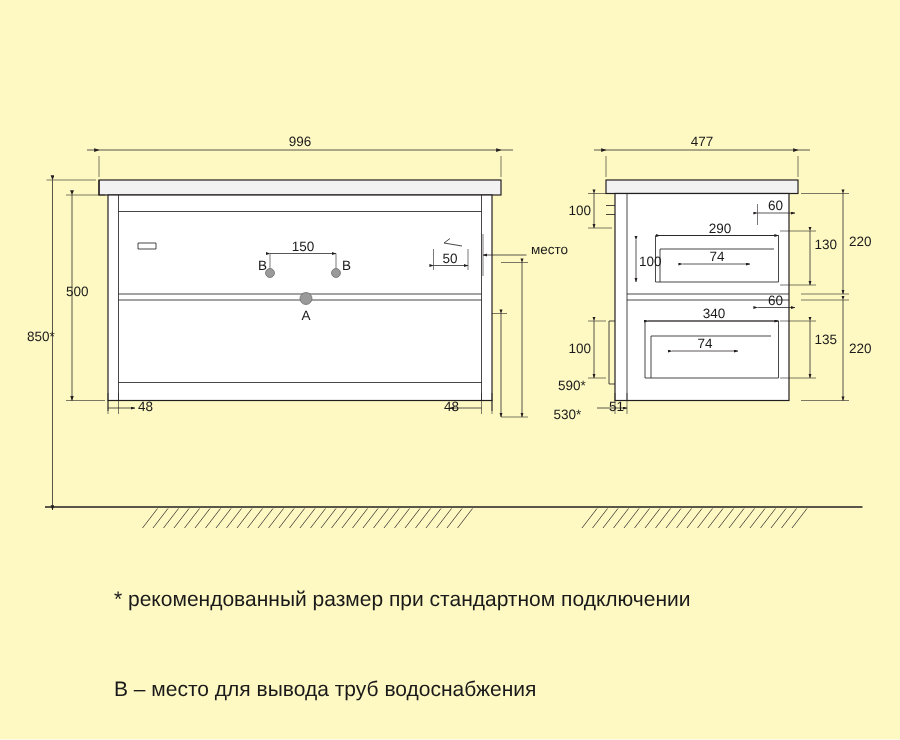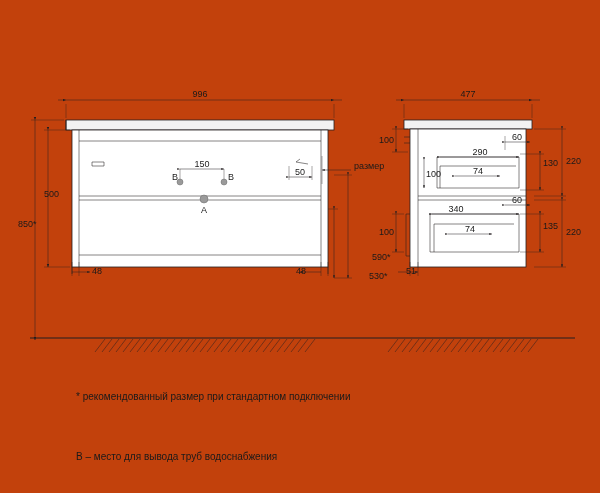--- a/index.html
+++ b/index.html
@@ -4,35 +4,35 @@
 <style>
   html, body {
     margin: 0;
     padding: 0;
     background: #ffffff;
   }
   #root {
     position: relative;
     width: 600px;
     height: 493px;
-    background: #c2410c;
+    background: #fef9c3;
     font-family: "Liberation Sans", sans-serif;
     overflow: hidden;
   }
   .lbl {
     position: absolute;
     font-size: 9px;
     color: #1a1a1a;
     white-space: nowrap;
     line-height: 1;
   }
   .lbl.c { transform: translateX(-50%); }
   .note {
     position: absolute;
-    font-size: 10px;
+    font-size: 14px;
     color: #1a1a1a;
     white-space: nowrap;
     line-height: 1;
   }
   svg { position: absolute; left: 0; top: 0; }
   .ln { stroke: #231f20; stroke-width: 0.8; fill: none; }
   .thin { stroke: #231f20; stroke-width: 0.55; fill: none; }
   .dim { stroke: #231f20; stroke-width: 0.5; fill: none; }
   .ext { stroke: #231f20; stroke-width: 0.4; fill: none; }
   .ground { stroke: #231f20; stroke-width: 1.1; fill: none; }
@@ -249,35 +249,35 @@
   <div class="lbl c" style="left:200px; top:90px;">996</div>
   <div class="lbl" style="left:44px; top:190px;">500</div>
   <div class="lbl" style="left:18px; top:220px;">850*</div>
   <div class="lbl c" style="left:202px; top:160px;">150</div>
   <div class="lbl c" style="left:300px; top:168px;">50</div>
   <div class="lbl" style="left:92px; top:267px;">48</div>
   <div class="lbl" style="left:296px; top:267px;">48</div>
   <div class="lbl" style="left:172px; top:173px;">B</div>
   <div class="lbl" style="left:228px; top:173px;">B</div>
   <div class="lbl c" style="left:204px; top:206px;">A</div>
-  <div class="lbl" style="left:354px; top:162px;">размер</div>
+  <div class="lbl" style="left:354px; top:162px;">место</div>
   <div class="lbl" style="left:352px; top:253px;padding-left:20px;">590*</div>
   <div class="lbl" style="left:337px; top:272px;padding-left:32px;">530*</div>
 
   <div class="lbl c" style="left:468px; top:90px;">477</div>
   <div class="lbl" style="left:379px; top:136px;">100</div>
   <div class="lbl" style="left:426px; top:170px;">100</div>
   <div class="lbl" style="left:379px; top:228px;">100</div>
   <div class="lbl c" style="left:480px; top:148px;">290</div>
   <div class="lbl c" style="left:478px; top:167px;">74</div>
   <div class="lbl c" style="left:517px; top:133px;">60</div>
   <div class="lbl" style="left:543px; top:159px;">130</div>
   <div class="lbl" style="left:566px; top:157px;">220</div>
   <div class="lbl c" style="left:517px; top:196px;">60</div>
-  <div class="lbl c" style="left:456px; top:205px;">340</div>
+  <div class="lbl c" style="left:476px; top:205px;">340</div>
   <div class="lbl c" style="left:470px; top:225px;">74</div>
   <div class="lbl" style="left:543px; top:222px;">135</div>
   <div class="lbl" style="left:566px; top:228px;">220</div>
   <div class="lbl" style="left:406px; top:267px;">51</div>
 
   <div class="note" style="left:76px; top:392px;">* рекомендованный размер при стандартном подключении</div>
   <div class="note" style="left:76px; top:452px;">В – место для вывода труб водоснабжения</div>
 
 </div>
 

